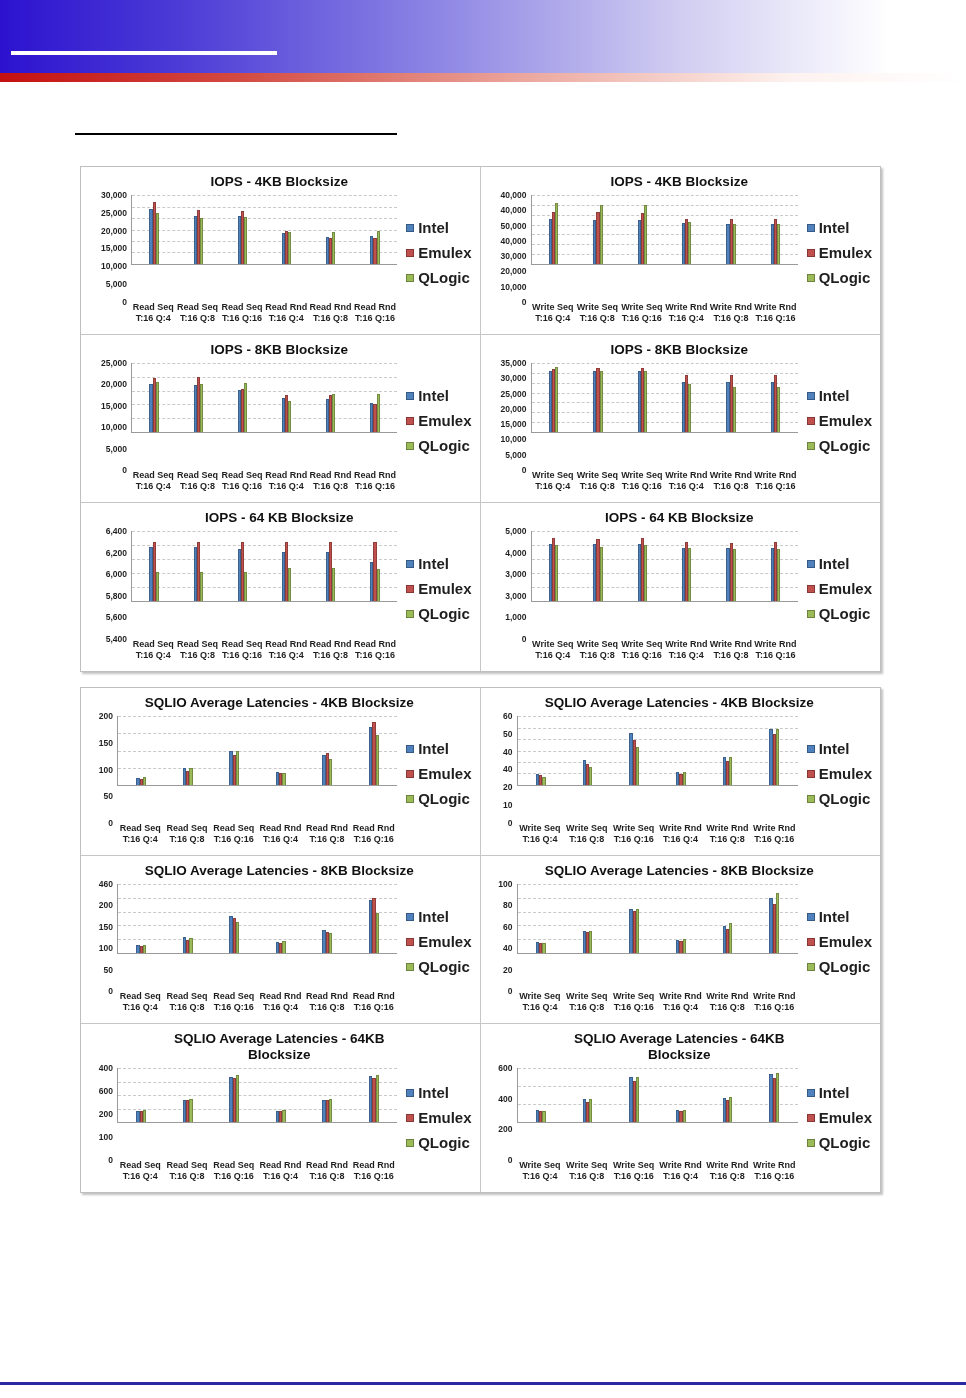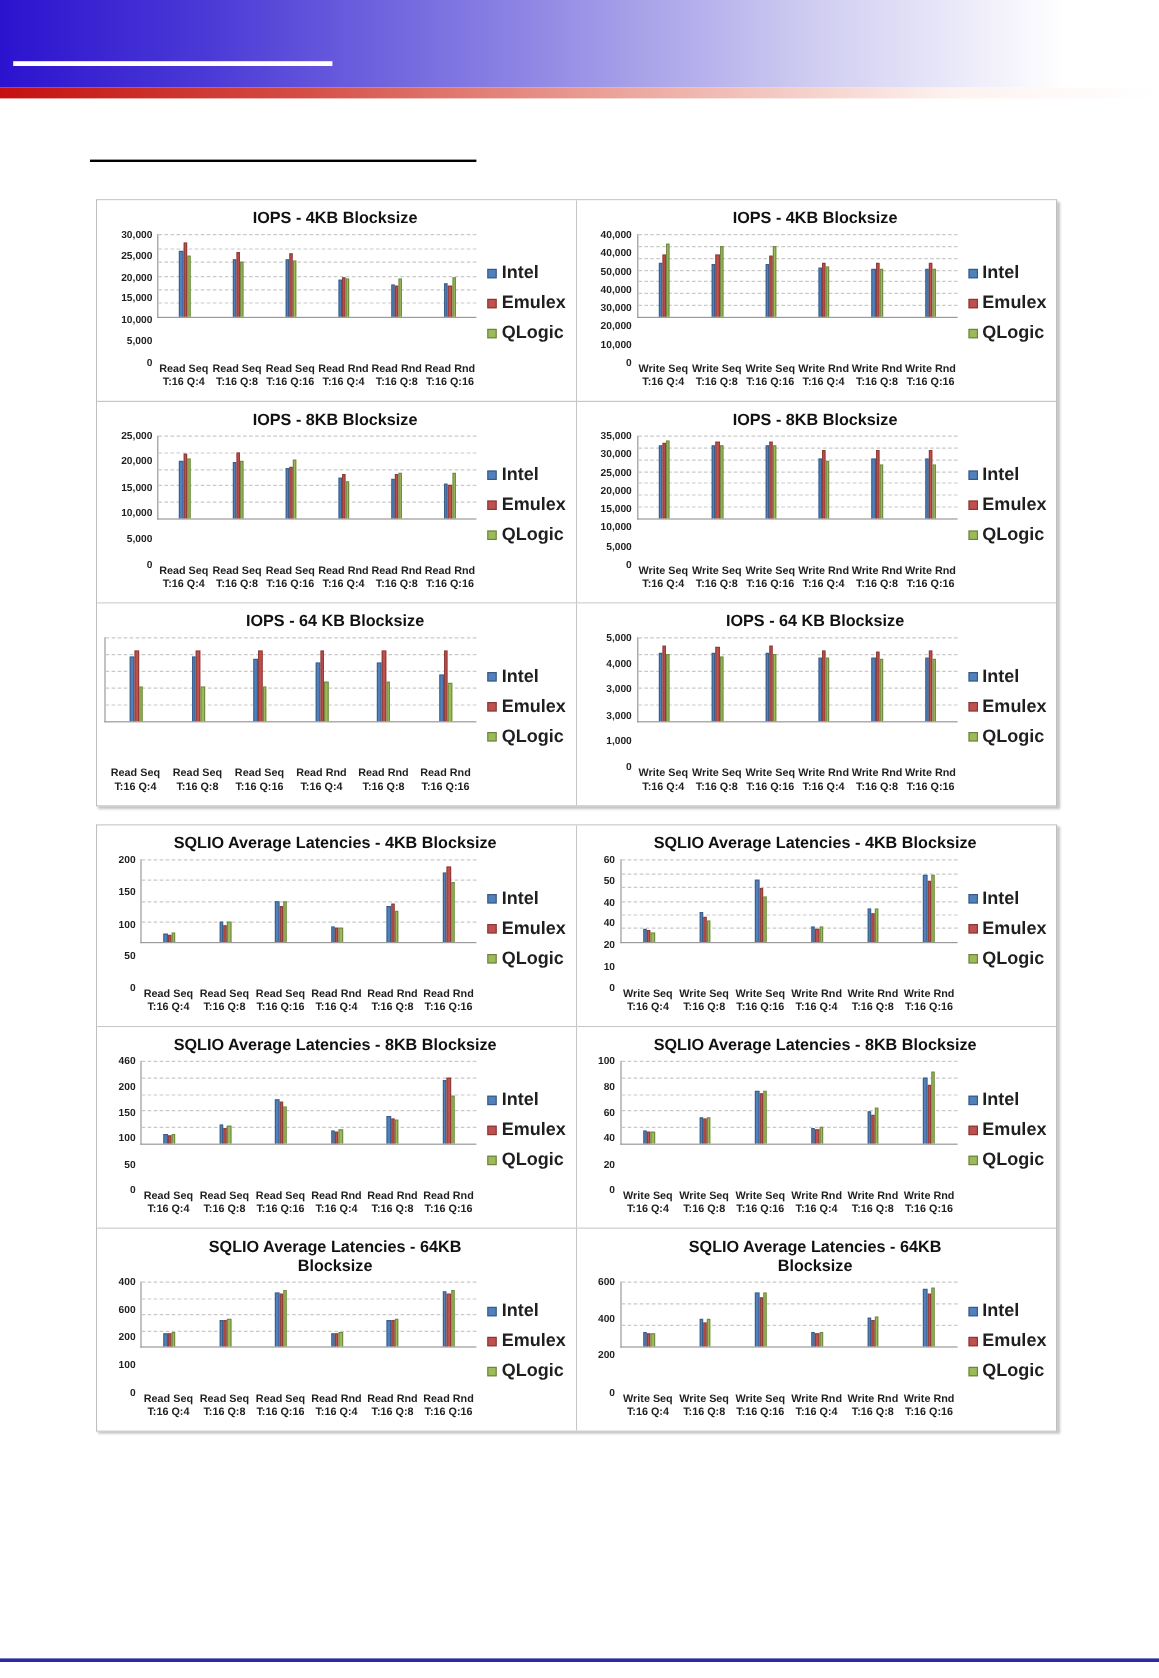--- a/index.html
+++ b/index.html
@@ -387,20 +387,31 @@
             <div class="legend-item">
               <span class="legend-swatch" style="background: rgb(155, 187, 89);"></span>
               <span class="legend-label">QLogic</span>
             </div>
           </div>
         </div>
       </div>
       <div class="cell">
         <div class="c-title">IOPS - 64 KB Blocksize</div>
         <div class="c-body">
+          <div class="c-yaxis" style="flex-basis: 44px;">
+            <div class="c-ylabels">
+              <div class="c-ytick">6,400</div>
+              <div class="c-ytick">6,200</div>
+              <div class="c-ytick">6,000</div>
+              <div class="c-ytick">5,800</div>
+              <div class="c-ytick">5,600</div>
+              <div class="c-ytick">5,400</div>
+            </div>
+            <div class="c-yspacer"></div>
+          </div>
           <div class="c-main">
             <div class="c-plot">
               <div class="gridline" style="top: 0%;"></div>
               <div class="gridline" style="top: 20%;"></div>
               <div class="gridline" style="top: 40%;"></div>
               <div class="gridline" style="top: 60%;"></div>
               <div class="gridline" style="top: 80%;"></div>
               <div class="c-groups">
                 <div class="group">
                   <div class="bar" style="height: 77%; background: rgb(79, 129, 189);"></div>

